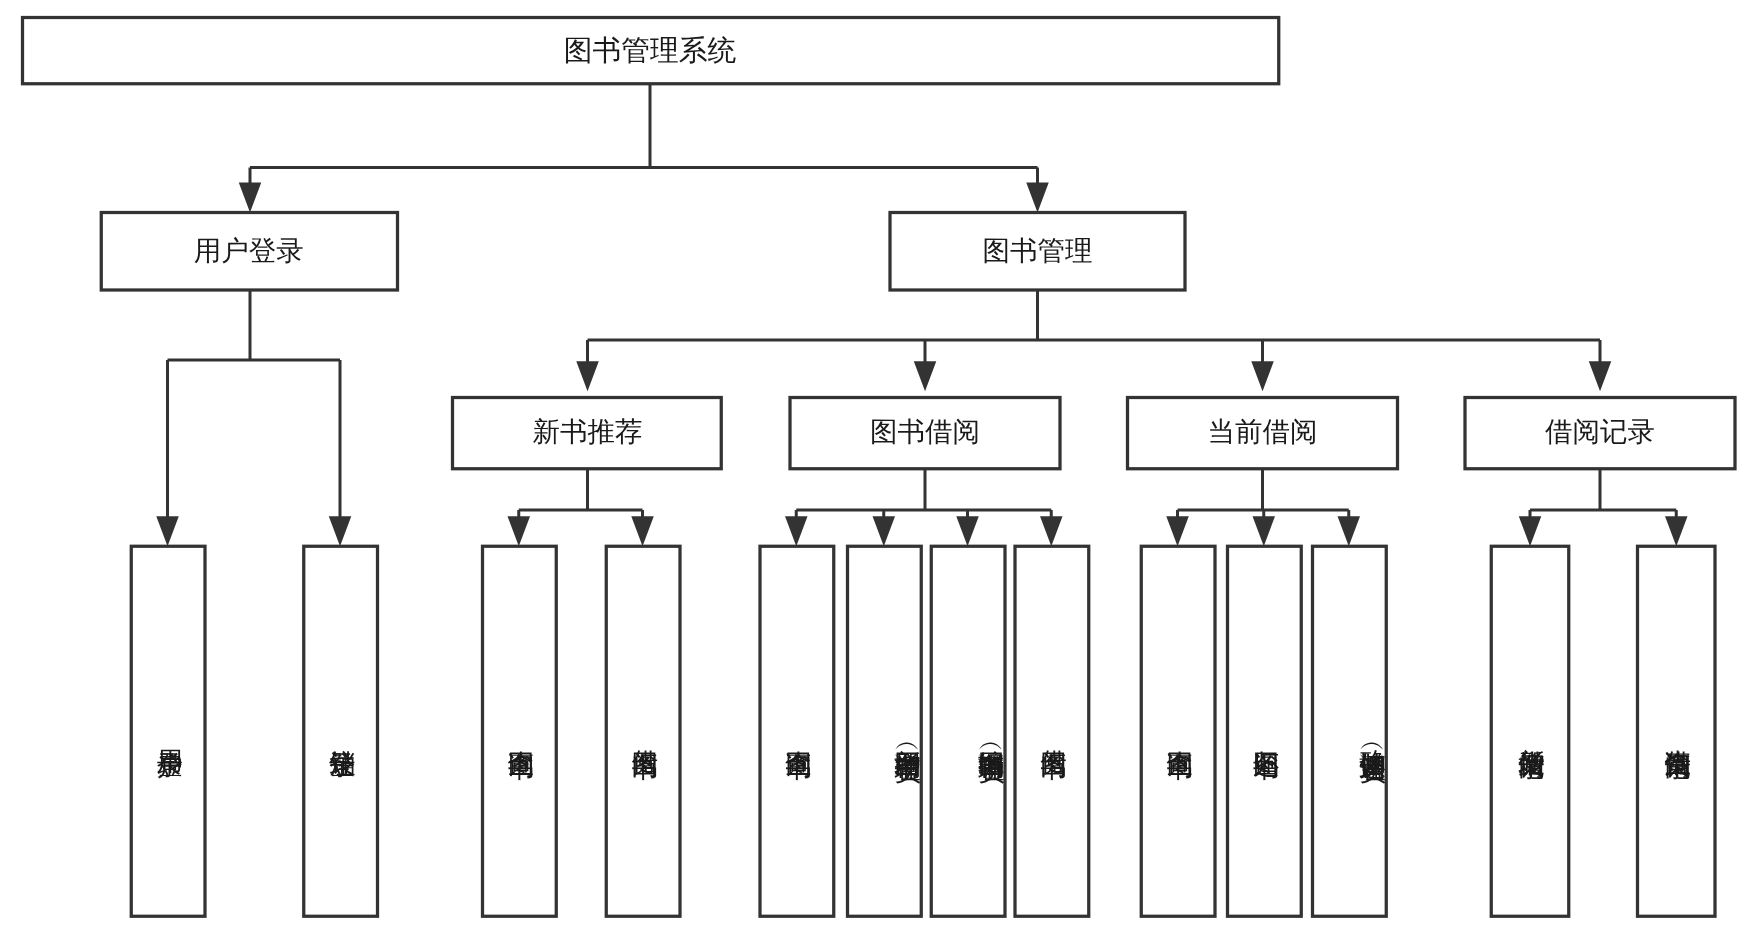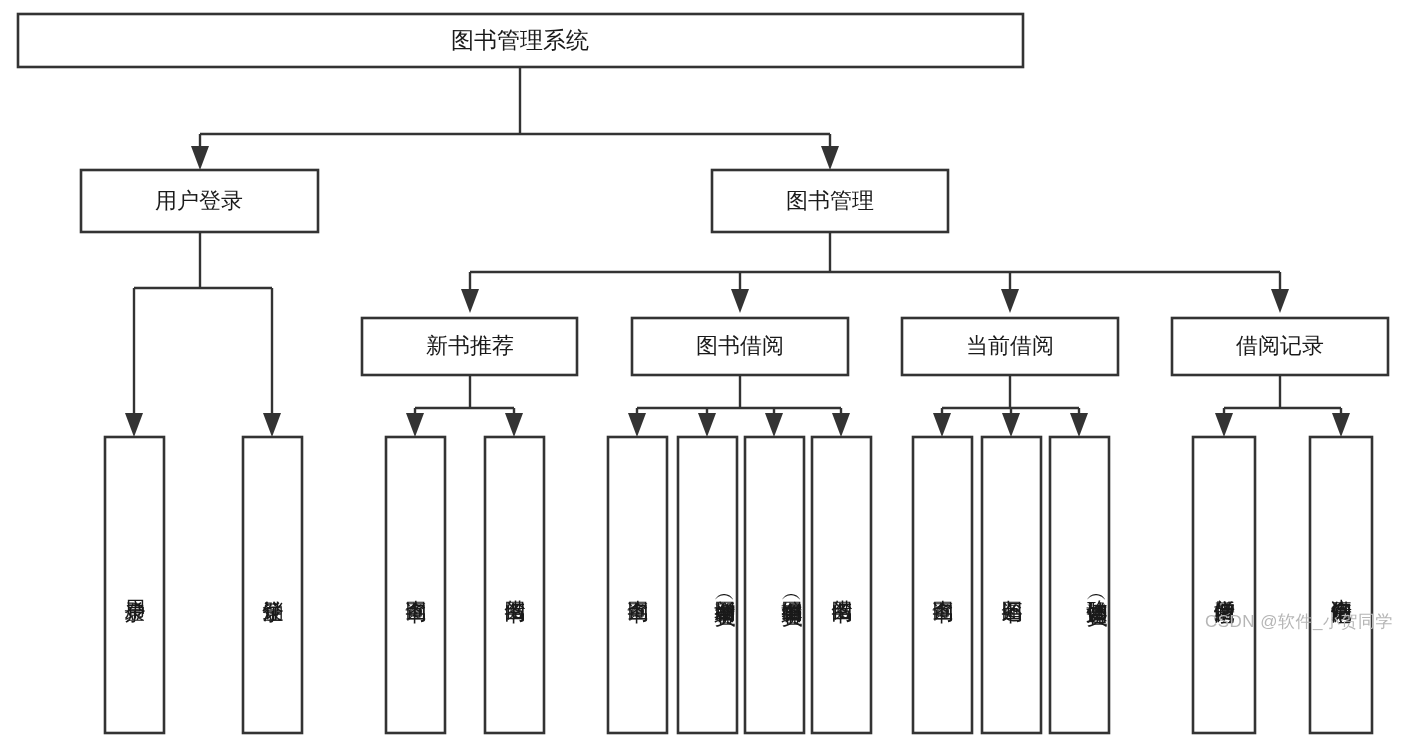--- a/index.html
+++ b/index.html
@@ -212,14 +212,13 @@
   <div class="vlabel" style="left:745px; top:441px; width:59px; height:292px; display:flex; align-items:flex-start; justify-content:center;">编辑图书（管理员）</div>
   <div class="vlabel" style="left:812px; top:437px; width:59px; height:296px; display:flex; align-items:center; justify-content:center;">借阅图书</div>
 
   <div class="vlabel" style="left:913px; top:437px; width:59px; height:296px; display:flex; align-items:center; justify-content:center;">查询图书</div>
   <div class="vlabel" style="left:982px; top:437px; width:59px; height:296px; display:flex; align-items:center; justify-content:center;">归还图书</div>
   <div class="vlabel" style="left:1050px; top:441px; width:59px; height:292px; display:flex; align-items:flex-start; justify-content:center;">确认归还（管理员）</div>
 
   <div class="vlabel" style="left:1193px; top:437px; width:62px; height:296px; display:flex; align-items:center; justify-content:center;">新增借阅记录</div>
   <div class="vlabel" style="left:1310px; top:437px; width:62px; height:296px; display:flex; align-items:center; justify-content:center;">查询借阅记录</div>
 
-  <div id="watermark">CSDN @软件_小贺同学</div>
 </div>
 
 </body></html>

